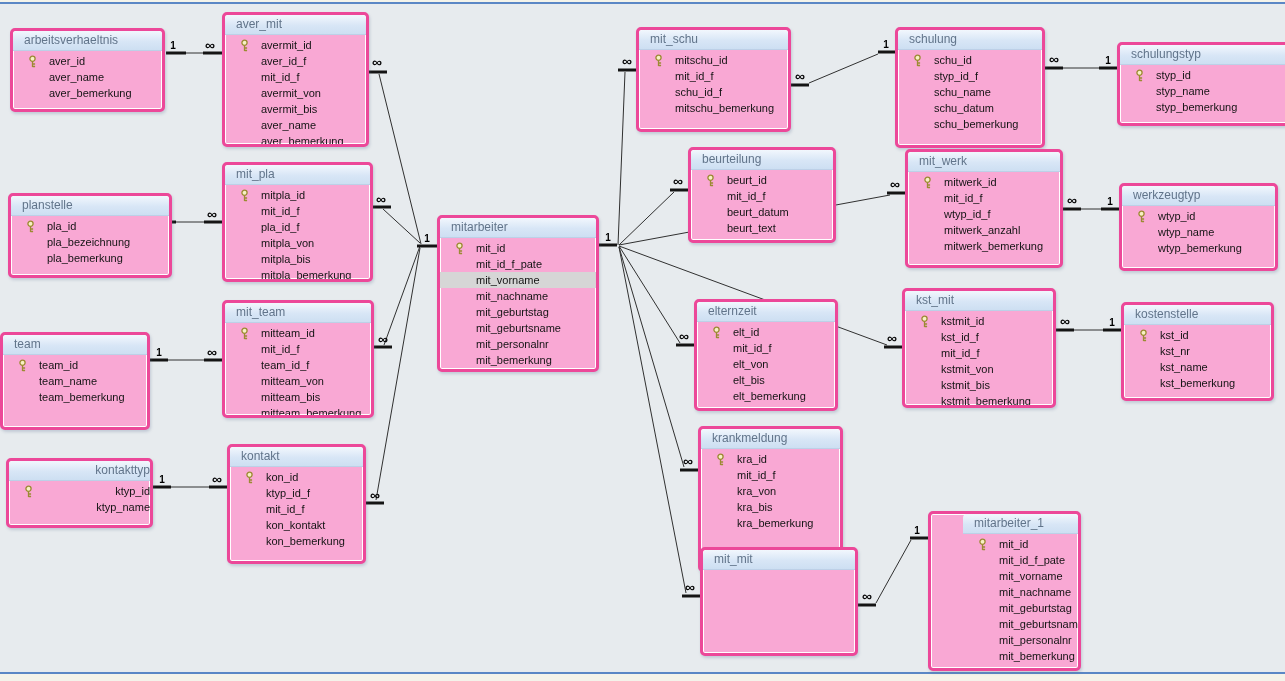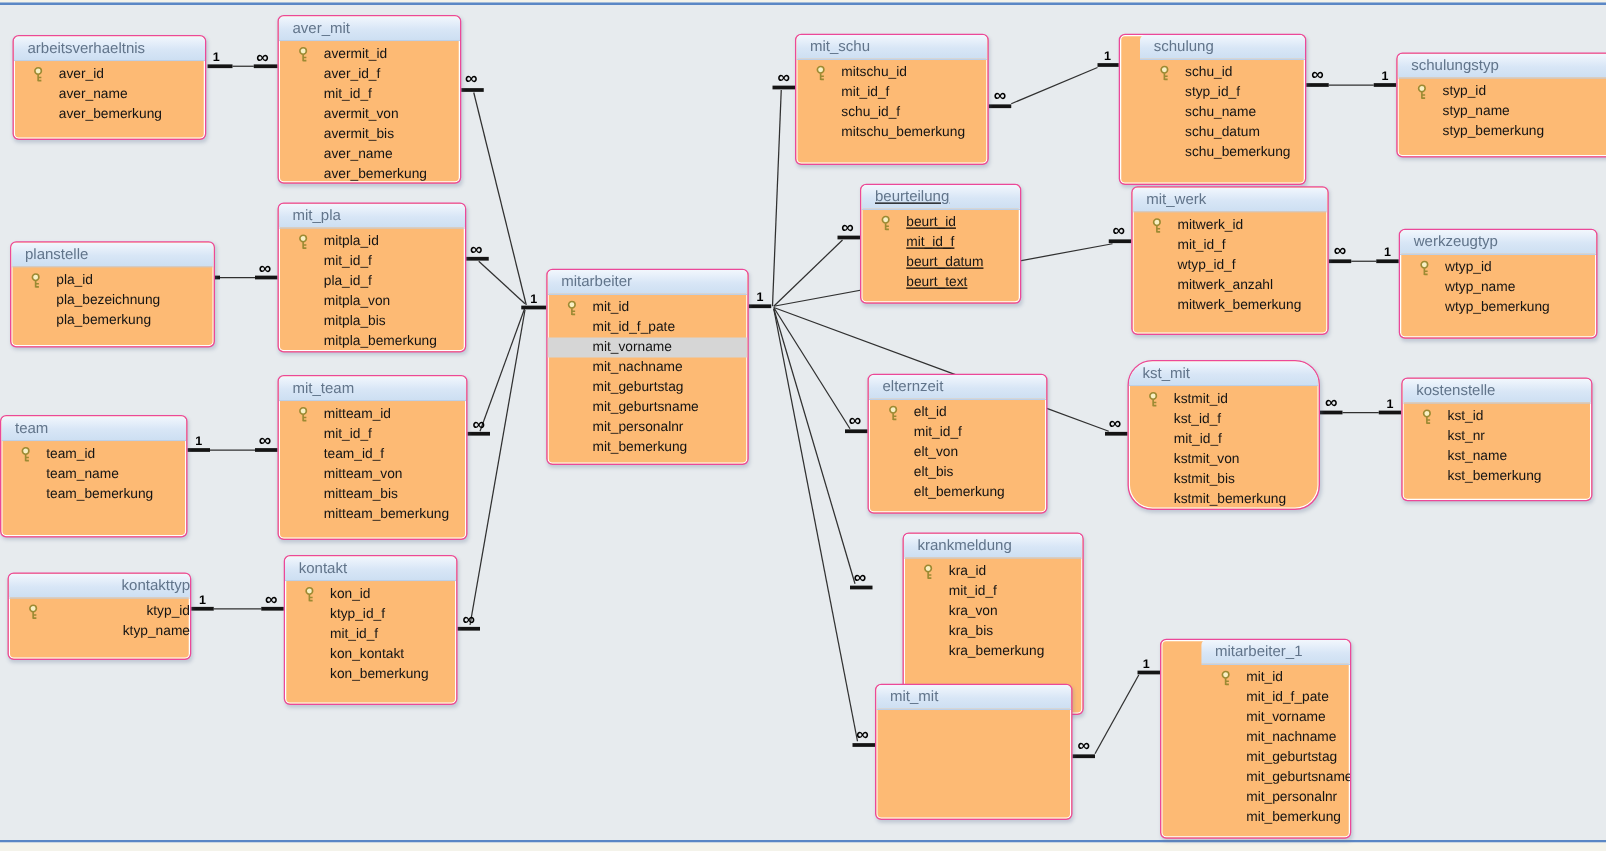--- a/index.html
+++ b/index.html
@@ -2,21 +2,21 @@
 <html><head>
 <meta charset="utf-8">
 <style>
   html,body{margin:0;padding:0;background:#e7ebee;font-family:"Liberation Sans",sans-serif;}
   #stage{position:relative;width:1285px;height:681px;overflow:hidden;background:#e7ebee;}
   .strip-top-light{position:absolute;top:0;left:0;right:0;height:2px;background:#f4f3ea;}
   .strip-top-blue{position:absolute;top:2px;left:0;right:0;height:2px;background:#5b87c5;}
   .strip-bottom-blue{position:absolute;bottom:7px;left:0;right:0;height:2px;background:#5b87c5;}
   .strip-bottom-light{position:absolute;bottom:0;left:0;right:0;height:7px;background:#f4f3ea;}
   #edges{position:absolute;top:0;left:0;}
-  .tbl{position:absolute;box-sizing:border-box;border:1px solid #ec4899;border-radius:5px;background:#fdba74;
+  .tbl{position:absolute;box-sizing:border-box;border:3px solid #ec4899;border-radius:5px;background:#f9a8d4;
        box-shadow:inset 0 0 0 1px #ffffff,1px 2px 3px rgba(100,120,150,.28);overflow:hidden;}
   .tbl-title{height:19px;line-height:19px;padding-left:11px;font-size:12px;color:#61748a;
        background:linear-gradient(#f2f7fd,#d8e6f6 55%,#cddff2);border-bottom:1px solid #bdd0e7;
        border-radius:4px 4px 0 0;white-space:nowrap;overflow:hidden;}
   .tbl-body{padding:2px 0 4px 0;}
   .fld{position:relative;height:16px;line-height:16px;font-size:11px;color:#141414;padding-left:36px;white-space:nowrap;}
   .fld.sel{background:#d6d6d6;}
   .fld .key{position:absolute;left:14px;top:2px;}
   .fld .fname{pointer-events:none;}
   text.card1{font:bold 10px "Liberation Sans",sans-serif;fill:#000;text-anchor:middle;}
@@ -215,21 +215,21 @@
       <div class="tbl-title">team</div>
       <div class="tbl-body">
         <div class="fld"><svg class="key" width="11" height="13" viewBox="0 0 11 13">
             <circle cx="5.5" cy="3.8" r="2.6" fill="#f8f0c4" stroke="#9c8a33" stroke-width="1.3"></circle>
             <path d="M5.5 6.5 V12 M5.5 9 h2.6 M5.5 11.5 h2.6" stroke="#9c8a33" stroke-width="1.3" fill="none"></path>
           </svg><span class="fname">team_id</span></div>
         <div class="fld"><span class="fname">team_name</span></div>
         <div class="fld"><span class="fname">team_bemerkung</span></div>
       </div>
     </div>
-    <div class="tbl" style="left: 222px; top: 300px; width: 152px; height: 132px;">
+    <div class="tbl" style="left: 222px; top: 300px; width: 152px; height: 118px;">
       <div class="tbl-title">mit_team</div>
       <div class="tbl-body">
         <div class="fld"><svg class="key" width="11" height="13" viewBox="0 0 11 13">
             <circle cx="5.5" cy="3.8" r="2.6" fill="#f8f0c4" stroke="#9c8a33" stroke-width="1.3"></circle>
             <path d="M5.5 6.5 V12 M5.5 9 h2.6 M5.5 11.5 h2.6" stroke="#9c8a33" stroke-width="1.3" fill="none"></path>
           </svg><span class="fname">mitteam_id</span></div>
         <div class="fld"><span class="fname">mit_id_f</span></div>
         <div class="fld"><span class="fname">team_id_f</span></div>
         <div class="fld"><span class="fname">mitteam_von</span></div>
         <div class="fld"><span class="fname">mitteam_bis</span></div>
@@ -280,21 +280,21 @@
       <div class="tbl-body">
         <div class="fld"><svg class="key" width="11" height="13" viewBox="0 0 11 13">
             <circle cx="5.5" cy="3.8" r="2.6" fill="#f8f0c4" stroke="#9c8a33" stroke-width="1.3"></circle>
             <path d="M5.5 6.5 V12 M5.5 9 h2.6 M5.5 11.5 h2.6" stroke="#9c8a33" stroke-width="1.3" fill="none"></path>
           </svg><span class="fname">mitschu_id</span></div>
         <div class="fld"><span class="fname">mit_id_f</span></div>
         <div class="fld"><span class="fname">schu_id_f</span></div>
         <div class="fld"><span class="fname">mitschu_bemerkung</span></div>
       </div>
     </div>
-    <div class="tbl" style="left: 895px; top: 27px; width: 150px; height: 121px; padding-left: 16px;">
+    <div class="tbl" style="left: 895px; top: 27px; width: 150px; height: 121px;">
       <div class="tbl-title">schulung</div>
       <div class="tbl-body">
         <div class="fld"><svg class="key" width="11" height="13" viewBox="0 0 11 13">
             <circle cx="5.5" cy="3.8" r="2.6" fill="#f8f0c4" stroke="#9c8a33" stroke-width="1.3"></circle>
             <path d="M5.5 6.5 V12 M5.5 9 h2.6 M5.5 11.5 h2.6" stroke="#9c8a33" stroke-width="1.3" fill="none"></path>
           </svg><span class="fname">schu_id</span></div>
         <div class="fld"><span class="fname">styp_id_f</span></div>
         <div class="fld"><span class="fname">schu_name</span></div>
         <div class="fld"><span class="fname">schu_datum</span></div>
         <div class="fld"><span class="fname">schu_bemerkung</span></div>
@@ -304,21 +304,21 @@
       <div class="tbl-title">schulungstyp</div>
       <div class="tbl-body">
         <div class="fld"><svg class="key" width="11" height="13" viewBox="0 0 11 13">
             <circle cx="5.5" cy="3.8" r="2.6" fill="#f8f0c4" stroke="#9c8a33" stroke-width="1.3"></circle>
             <path d="M5.5 6.5 V12 M5.5 9 h2.6 M5.5 11.5 h2.6" stroke="#9c8a33" stroke-width="1.3" fill="none"></path>
           </svg><span class="fname">styp_id</span></div>
         <div class="fld"><span class="fname">styp_name</span></div>
         <div class="fld"><span class="fname">styp_bemerkung</span></div>
       </div>
     </div>
-    <div class="tbl" style="left: 688px; top: 147px; width: 129px; height: 96px; text-decoration: underline;">
+    <div class="tbl" style="left: 688px; top: 147px; width: 148px; height: 96px;">
       <div class="tbl-title">beurteilung</div>
       <div class="tbl-body">
         <div class="fld"><svg class="key" width="11" height="13" viewBox="0 0 11 13">
             <circle cx="5.5" cy="3.8" r="2.6" fill="#f8f0c4" stroke="#9c8a33" stroke-width="1.3"></circle>
             <path d="M5.5 6.5 V12 M5.5 9 h2.6 M5.5 11.5 h2.6" stroke="#9c8a33" stroke-width="1.3" fill="none"></path>
           </svg><span class="fname">beurt_id</span></div>
         <div class="fld"><span class="fname">mit_id_f</span></div>
         <div class="fld"><span class="fname">beurt_datum</span></div>
         <div class="fld"><span class="fname">beurt_text</span></div>
       </div>
@@ -353,21 +353,21 @@
         <div class="fld"><svg class="key" width="11" height="13" viewBox="0 0 11 13">
             <circle cx="5.5" cy="3.8" r="2.6" fill="#f8f0c4" stroke="#9c8a33" stroke-width="1.3"></circle>
             <path d="M5.5 6.5 V12 M5.5 9 h2.6 M5.5 11.5 h2.6" stroke="#9c8a33" stroke-width="1.3" fill="none"></path>
           </svg><span class="fname">elt_id</span></div>
         <div class="fld"><span class="fname">mit_id_f</span></div>
         <div class="fld"><span class="fname">elt_von</span></div>
         <div class="fld"><span class="fname">elt_bis</span></div>
         <div class="fld"><span class="fname">elt_bemerkung</span></div>
       </div>
     </div>
-    <div class="tbl" style="left: 902px; top: 288px; width: 154px; height: 120px; border-radius: 20px;">
+    <div class="tbl" style="left: 902px; top: 288px; width: 154px; height: 120px;">
       <div class="tbl-title">kst_mit</div>
       <div class="tbl-body">
         <div class="fld"><svg class="key" width="11" height="13" viewBox="0 0 11 13">
             <circle cx="5.5" cy="3.8" r="2.6" fill="#f8f0c4" stroke="#9c8a33" stroke-width="1.3"></circle>
             <path d="M5.5 6.5 V12 M5.5 9 h2.6 M5.5 11.5 h2.6" stroke="#9c8a33" stroke-width="1.3" fill="none"></path>
           </svg><span class="fname">kstmit_id</span></div>
         <div class="fld"><span class="fname">kst_id_f</span></div>
         <div class="fld"><span class="fname">mit_id_f</span></div>
         <div class="fld"><span class="fname">kstmit_von</span></div>
         <div class="fld"><span class="fname">kstmit_bis</span></div>
@@ -379,21 +379,21 @@
       <div class="tbl-body">
         <div class="fld"><svg class="key" width="11" height="13" viewBox="0 0 11 13">
             <circle cx="5.5" cy="3.8" r="2.6" fill="#f8f0c4" stroke="#9c8a33" stroke-width="1.3"></circle>
             <path d="M5.5 6.5 V12 M5.5 9 h2.6 M5.5 11.5 h2.6" stroke="#9c8a33" stroke-width="1.3" fill="none"></path>
           </svg><span class="fname">kst_id</span></div>
         <div class="fld"><span class="fname">kst_nr</span></div>
         <div class="fld"><span class="fname">kst_name</span></div>
         <div class="fld"><span class="fname">kst_bemerkung</span></div>
       </div>
     </div>
-    <div class="tbl" style="left: 698px; top: 426px; width: 145px; height: 146px; margin-left: 24px;">
+    <div class="tbl" style="left: 698px; top: 426px; width: 145px; height: 146px;">
       <div class="tbl-title">krankmeldung</div>
       <div class="tbl-body">
         <div class="fld"><svg class="key" width="11" height="13" viewBox="0 0 11 13">
             <circle cx="5.5" cy="3.8" r="2.6" fill="#f8f0c4" stroke="#9c8a33" stroke-width="1.3"></circle>
             <path d="M5.5 6.5 V12 M5.5 9 h2.6 M5.5 11.5 h2.6" stroke="#9c8a33" stroke-width="1.3" fill="none"></path>
           </svg><span class="fname">kra_id</span></div>
         <div class="fld"><span class="fname">mit_id_f</span></div>
         <div class="fld"><span class="fname">kra_von</span></div>
         <div class="fld"><span class="fname">kra_bis</span></div>
         <div class="fld"><span class="fname">kra_bemerkung</span></div>

